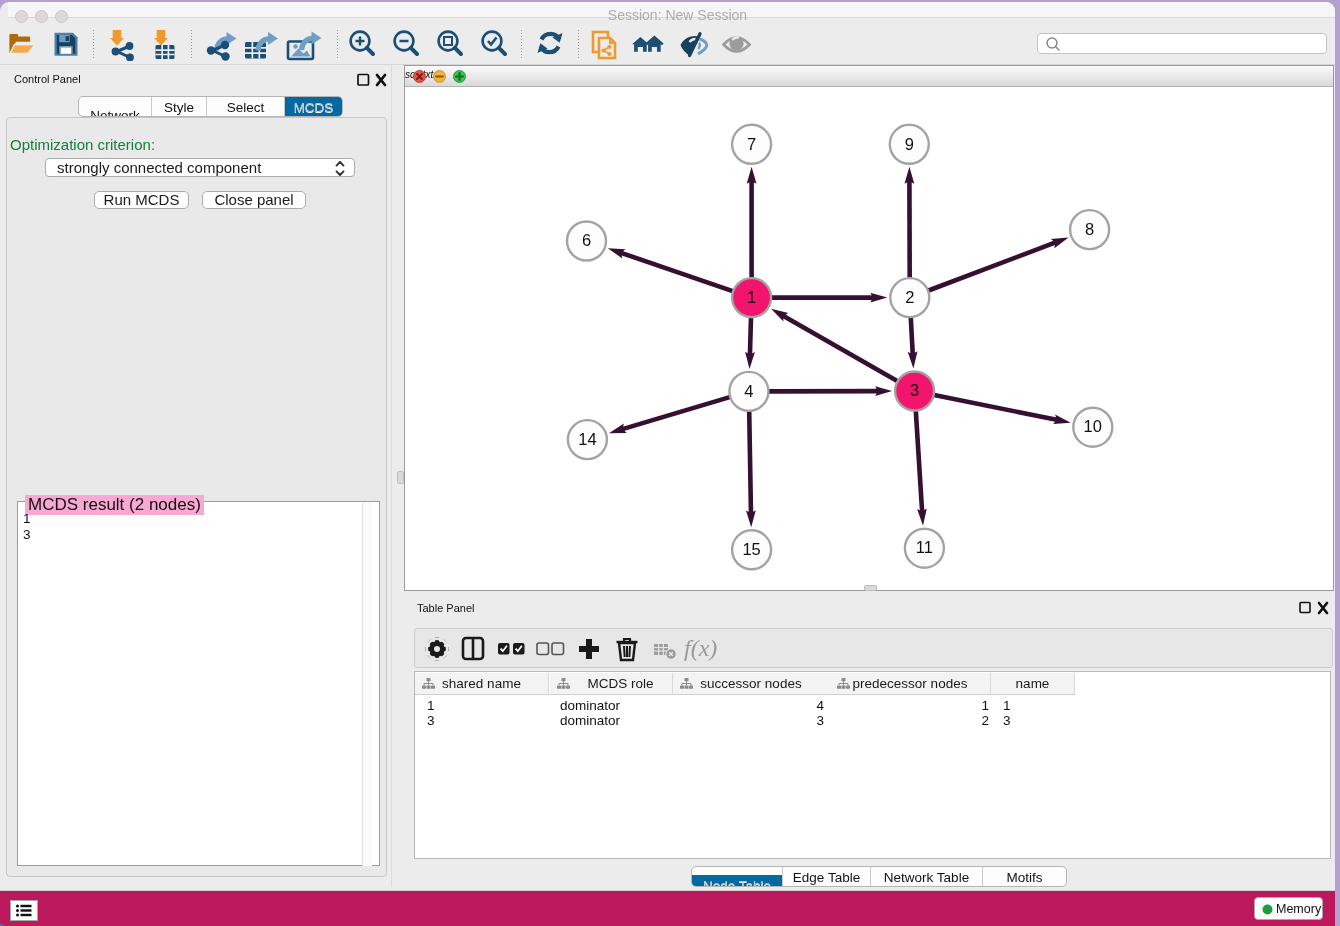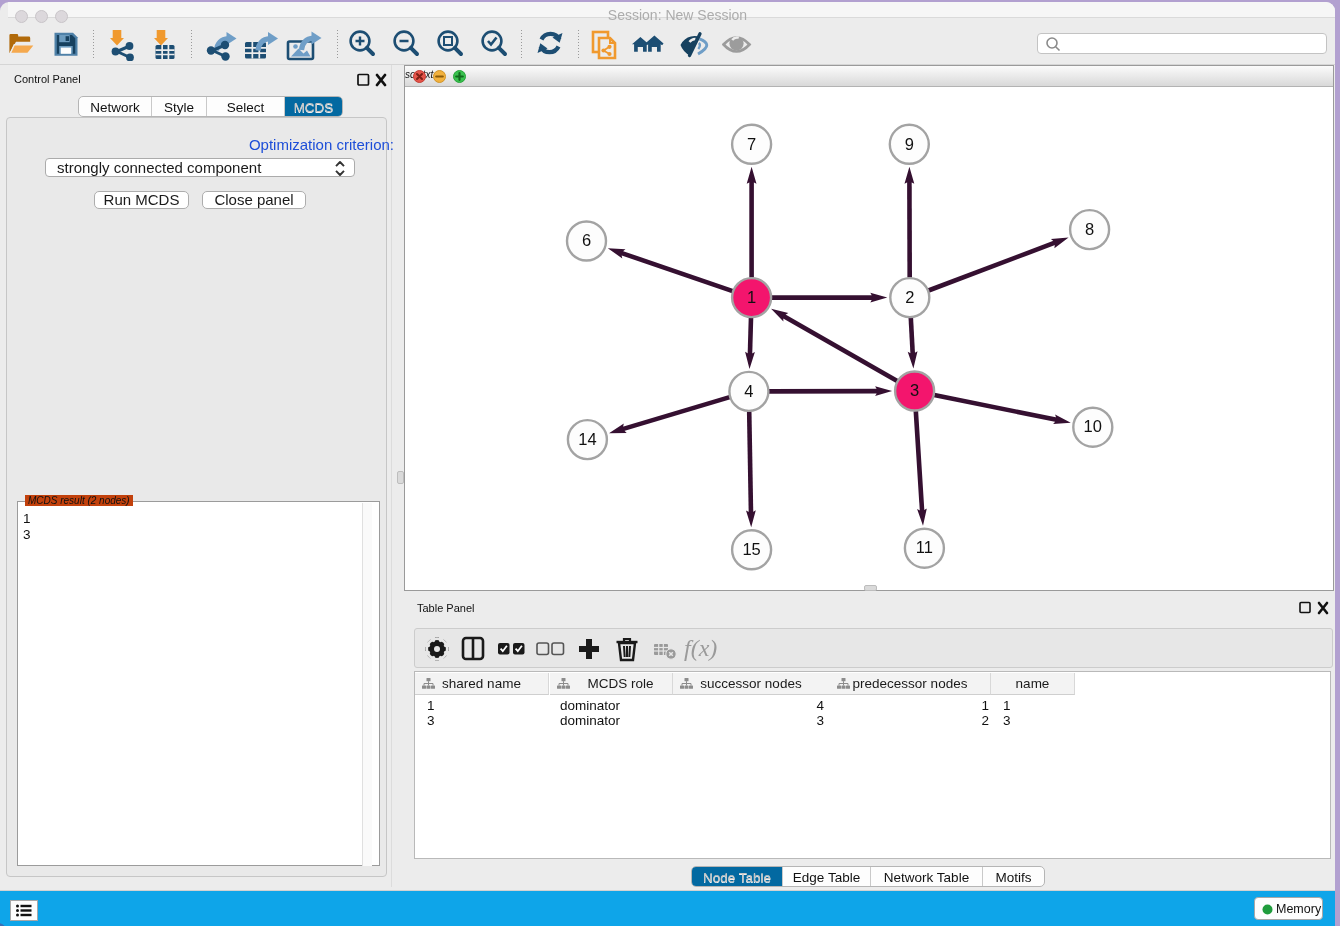--- a/index.html
+++ b/index.html
@@ -21,33 +21,33 @@
   background-image:linear-gradient(#9a9a9a 33%, rgba(0,0,0,0) 0%);
   background-size:1px 3px; }
 .search { position:absolute; left:1037px; top:9px; width:290px; height:21px; background:#fff;
   border:1px solid #c3c3c3; border-radius:4px; }
 
 .cpanel { position:absolute; left:0; top:63px; width:392px; height:822px; background:#ececec; border-right:1px solid #dcdcdc; }
 .phead { font-size:11px; color:#111; }
 .tabs { position:absolute; top:31px; left:78px; height:21px; display:flex;
   border:1px solid #b5b5b5; border-radius:5px; overflow:hidden; background:#fdfdfd; }
 .tab { font-size:13.5px; color:#111; padding:3px 0 0 0; text-align:center; border-left:1px solid #c9c9c9; }
-.tab:first-child { border-left:none; }
+.tab:first-child { border-left:none;margin-top:8px; }
 .tab.sel { background:#0369a1; color:#c5c5c5; text-shadow:0 1px 0 #f2f2f2; }
 .cpcontent { position:absolute; left:6px; top:52px; width:381px; height:760px;
   background:#e9e9e9; border:1px solid #c6c6c6; border-radius:4px; }
-.optlabel { position:absolute; top:71px; left:10px; width:384px; text-align:right; font-size:15px; color:#1d4ed8; }
+.optlabel { position:absolute; top:71px; left:10px; width:384px; text-align:left; font-size:15px; color:#15803d; }
 .combo { position:absolute; left:45px; top:93px; width:310px; height:19px; background:#fff;
   border:1px solid #ababab; border-radius:4px; font-size:15px; color:#1a1a1a; padding:0 0 0 11px; line-height:18px; }
 .btn { position:absolute; top:126px; height:18px; background:#fff; border:1px solid #adadad;
   border-radius:5px; font-size:15px; color:#1a1a1a; text-align:center; line-height:16px; }
 .fieldset { position:absolute; left:17px; top:436px; width:363px; height:365px;
   border:1px solid #9b9b9b; background:#fff; }
-.fieldlabel { position:absolute; left:7px; top:-7px; background:#c2410c; padding:0 3px;
-  font-size:10px; color:#111;font-style:italic; }
+.fieldlabel { position:absolute; left:7px; top:-7px; background:#f9a8d4; padding:0 3px;
+  font-size:17px; color:#111; }
 .fstext { position:absolute; left:5px; top:9px; font-size:13.5px; color:#111; line-height:16px; }
 .fsscroll { position:absolute; right:7px; top:1px; width:10px; height:363px; background:#fafafa;
   border-left:1px solid #e0e0e0; }
 
 .netframe { position:absolute; left:404px; top:63px; width:930px; height:526px;
   border:1px solid #9a9a9a; background:#fff; }
 .nettitle { position:absolute; left:0; top:0; width:100%; height:21px;
   background:linear-gradient(#fbfbfb,#d9d9d9); border-bottom:1px solid #b3b3b3; }
 .ntext { position:absolute; top:3px; width:100%; text-align:left; font-size:10px; color:#111;font-style:italic; }
 .light { position:absolute; top:4px; width:13px; height:13px; border-radius:50%; }
@@ -58,21 +58,21 @@
   background:#e7e7e7; border:1px solid #cccccc; border-radius:3px; }
 .ttable { position:absolute; left:10px; top:76px; width:917px; height:188px; background:#fff;
   border:1px solid #b9b9b9; }
 .thead { position:absolute; left:0; top:1px; height:22px; background:#f3f3f3;
   border-right:1px solid #d8d8d8; border-bottom:1px solid #cfcfcf;
   font-size:13.5px; color:#1a1a1a; text-align:center; line-height:22px; }
 .trow { position:absolute; font-size:13.5px; color:#111; }
 .btabs { position:absolute; left:287px; top:271px; height:21px; display:flex;
   border:1px solid #b5b5b5; border-radius:5px; overflow:hidden; background:#fdfdfd; }
 
-.statusbar { position:absolute; left:0; top:888px; width:100%; height:36px; background:#0ea5e9;
+.statusbar { position:absolute; left:0; top:888px; width:100%; height:36px; background:#be185d;
   border-top:1px solid #d2d2d2; }
 .listbtn { position:absolute; left:10px; top:9px; width:28px; height:21px; background:#fdfdfd;
   border:1px solid #a8a8a8; }
 .membtn { position:absolute; left:1254px; top:6px; width:69px; height:23px; background:#fdfdfd;
   border:1px solid #a8a8a8; border-radius:4px; font-size:13px; color:#111; }
 </style>
 </head>
 <body>
 <div class="app">
 
@@ -418,21 +418,21 @@
         <div class="trow" style="left:12px;top:41px;">3</div>
         <div class="trow" style="left:145px;top:41px;">dominator</div>
         <div class="trow" style="left:395px;top:41px;width:14px;text-align:right;">3</div>
         <div class="trow" style="left:560px;top:41px;width:14px;text-align:right;">2</div>
         <div class="trow" style="left:588px;top:41px;">3</div>
     </div>
     <div class="btabs">
       <div class="tab sel" style="width:90px;">Node Table</div>
       <div class="tab" style="width:88px;">Edge Table</div>
       <div class="tab" style="width:112px;">Network Table</div>
-      <div class="tab" style="width:62px;">Motifs</div>
+      <div class="tab" style="width:84px;">Motifs</div>
     </div>
   </div>
 
   <div class="statusbar">
     <div class="listbtn">
         <svg width="16" height="13" style="position:absolute;left:5px;top:3px;" viewBox="0 0 16 13">
           <circle cx="1.5" cy="2" r="1.5" fill="#111"></circle>
           <circle cx="1.5" cy="6.5" r="1.5" fill="#111"></circle>
           <circle cx="1.5" cy="11" r="1.5" fill="#111"></circle>
           <rect x="4.5" y="0.8" width="11" height="2.4" fill="#111"></rect>

